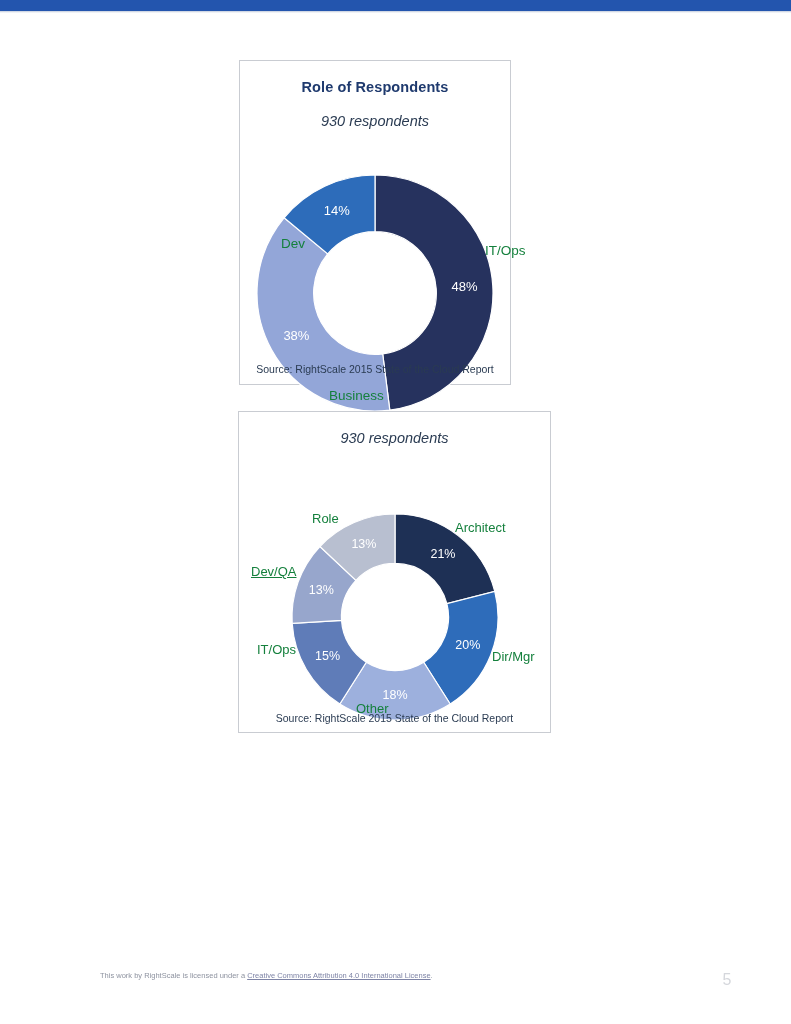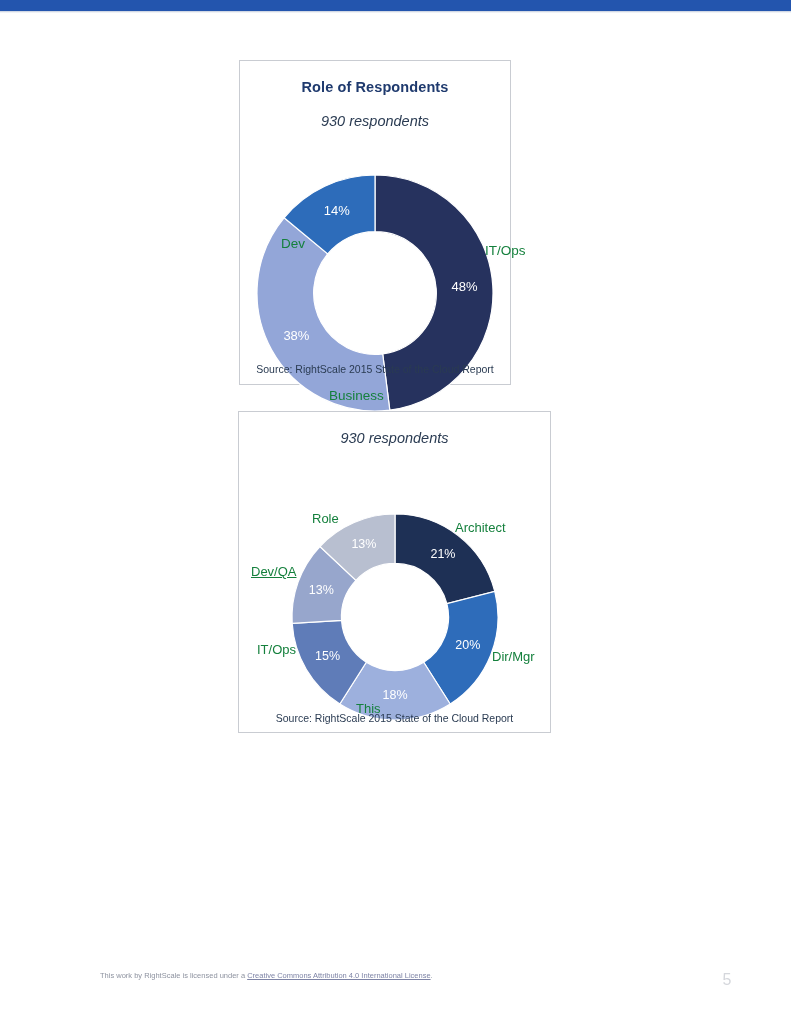--- a/index.html
+++ b/index.html
@@ -180,21 +180,21 @@
         <text x="105" y="183.28" class="slice-pct">18%</text>
         <path d="M 49.809840117163404 191.96577632670758 A 103 103 0 0 1 2.203246971888035 111.46742351151934 L 51.545688425381776 108.36306022599005 A 53.56 53.56 0 0 0 76.30111686092496 150.22220368988795 Z" fill="#5f7cb8" stroke="#ffffff" stroke-width="1.2"></path>
         <text x="37.6211141261313" y="144.84776202493907" class="slice-pct">15%</text>
         <path d="M 2.203246971888035 111.46742351151934 A 103 103 0 0 1 29.91623137559459 34.49164808934509 L 65.95644031530918 68.33565700645946 A 53.56 53.56 0 0 0 51.545688425381776 108.36306022599005 Z" fill="#97a6cc" stroke="#ffffff" stroke-width="1.2"></path>
         <text x="31.347853406263198" y="78.48359560319868" class="slice-pct">13%</text>
         <path d="M 29.91623137559459 34.49164808934509 A 103 103 0 0 1 104.99999999999999 2 L 104.99999999999999 51.44 A 53.56 53.56 0 0 0 65.95644031530918 68.33565700645946 Z" fill="#b8bfd0" stroke="#ffffff" stroke-width="1.2"></path>
         <text x="73.9112631211094" y="33.158167901457944" class="slice-pct">13%</text>
       </svg>
   <div class="outside-label" style="left: 216px; top: 8px;">Architect</div>
       <div class="outside-label" style="left: 232px; top: 137px; margin-left: 21px;">Dir/Mgr</div>
-      <div class="outside-label" style="left: 117px; top: 189px;">This</div>
+      <div class="outside-label" style="left: 117px; top: 189px;">Other</div>
       <div class="outside-label" style="left: 18px; top: 130px;">IT/Ops</div>
       <div class="outside-label" style="left: 12px; top: 52px; text-decoration: underline;">Dev/QA</div>
       <div class="outside-label" style="left: 73px; top: -1px;">Role</div>
     </div>
 
   <div class="chart-source">Source: RightScale 2015 State of the Cloud Report</div>
 </div>
 
 <div id="footer">
   <div><span>This work by RightScale is licensed under a </span><span class="license-link">Creative Commons Attribution 4.0 International License</span><span>.</span></div>

